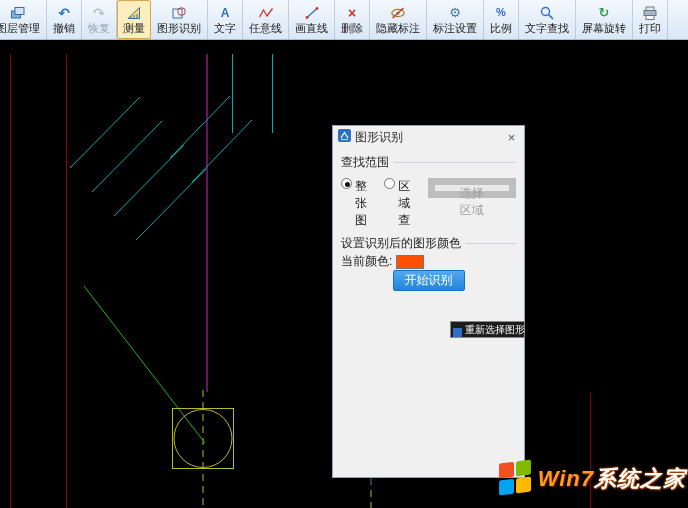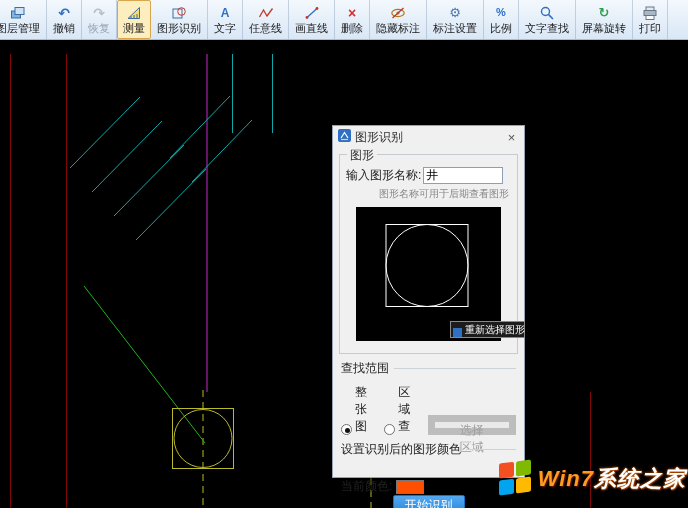--- a/index.html
+++ b/index.html
@@ -48,31 +48,31 @@
     font-size:12px;padding:0 2px;font-family:inherit}
   .hint{margin:3px 8px 0 0;text-align:right;font-size:10px;color:#878787}
   .preview{margin:6px auto 0;width:145px;height:134px;background:#000}
   .tooltip{position:absolute;left:117px;top:195px;width:75px;height:17px;z-index:3;
     background:#1c1c1c;border:1px solid #8a8a8a;color:#fff;font-size:10px;
     display:flex;align-items:flex-end;gap:3px;padding:0 2px;white-space:nowrap}
   .tt-ico{width:9px;height:9px;background:#2f6fc4;flex:none}
   .shead{display:flex;align-items:center;gap:5px;margin:6px 8px 0 8px}
   .shead-t{font-size:12px;color:#222;flex:none}
   .shead-line{flex:1;height:1px;background:#cdd2d8}
-  .radio-row{display:flex;align-items:flex-end;margin:7px 8px 0 8px}
+  .radio-row{display:flex;align-items:flex-start;margin:7px 8px 0 8px}
   .radio{width:11px;height:11px;border:1px solid #707070;border-radius:50%;background:#fff;
     display:inline-block;position:relative;flex:none}
   .radio.checked::after{content:"";position:absolute;left:2.5px;top:2.5px;width:5px;height:5px;
     border-radius:50%;background:#111}
   .rlbl{margin:0 8px 0 3px}
   .btn{height:20px;border:7px solid #8b5cf6;background:linear-gradient(#f6f6f6,#e3e3e3);
     font-size:12px;color:#222;padding:0 23px;font-family:inherit;cursor:default}
   .btn-disabled{color:#9e9e9e;background:#e9e9e9;border-color:#bdbdbd}
   .push-right{margin-left:auto}
-  .color-row{display:flex;align-items:center;margin:20px 8px 0 8px}
+  .color-row{display:flex;align-items:center;margin:1px 8px 0 8px}
   .swatch{width:28px;height:14px;margin-left:4px;border:1px solid #777;flex:none}
   .btn-color{display:inline-flex;align-items:center;gap:4px;border-color:#7da0c8}
   .pal{width:11px;height:11px;border-radius:50%;border:1px solid #999;flex:none;
     background:conic-gradient(#e23 0 25%,#2a2 25% 50%,#24c 50% 75%,#fc0 75%)}
   .start-btn{display:block;margin:0 auto 0;width:72px;height:21px;border-radius:2px;
     background:linear-gradient(#55a8ef,#2085dc);color:#fff;border:1px solid #1b6fc0;
     font-size:12px;font-family:inherit;cursor:default}
 
   
   .watermark{position:absolute;right:2px;bottom:4px;z-index:10;display:flex;align-items:center;gap:3px}
@@ -239,34 +239,20 @@
         <svg width="13" height="13" viewBox="0 0 13 13">
             <rect width="13" height="13" rx="2" fill="#2f6fc4"></rect>
             <path d="M3 9 L6.5 3.5 L10 9" stroke="#fff" fill="none" stroke-width="1.2"></path>
             <line x1="3" y1="10.5" x2="10" y2="10.5" stroke="#ffd24a" stroke-width="1.2"></line>
           </svg>
       </span>
       <span class="dlg-title-text">图形识别</span>
       <span class="dlg-close">×</span>
     </div>
 
-    <div class="groupbox">
-      <span class="gb-legend">图形</span>
-      <div class="name-row">
-        <span class="lbl">输入图形名称:</span>
-        <input class="name-input" type="text" value="井" style="">
-      </div>
-      <div class="hint">图形名称可用于后期查看图形</div>
-      <div class="preview">
-        <svg width="145" height="134" viewBox="0 0 145 134">
-          <rect x="30" y="17.5" width="82" height="82" fill="none" stroke="#fff"></rect>
-          <circle cx="71" cy="58.5" r="41" fill="none" stroke="#fff"></circle>
-        </svg>
-      </div>
-    </div>
 
     <div class="tooltip">
       <span class="tt-ico"></span>
       <span>重新选择图形</span>
     </div>
 
     <div class="shead">
       <span class="shead-t">查找范围</span>
       <span class="shead-line"></span>
     </div>

